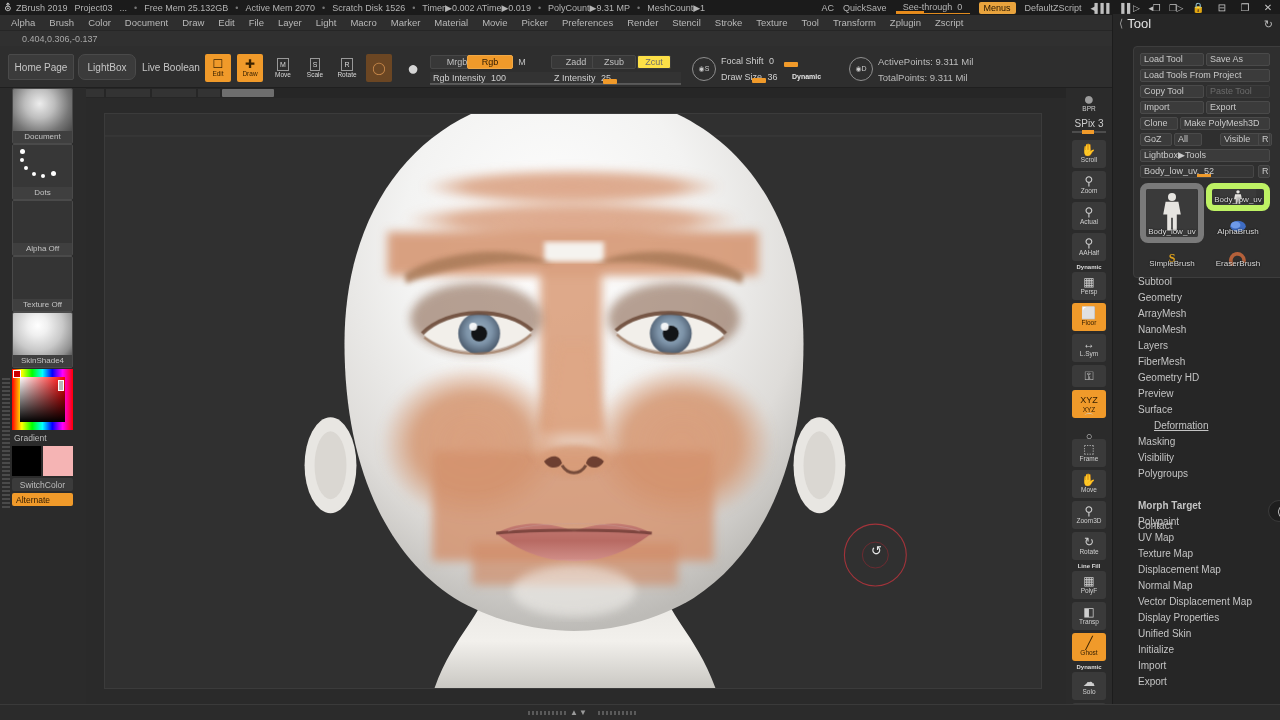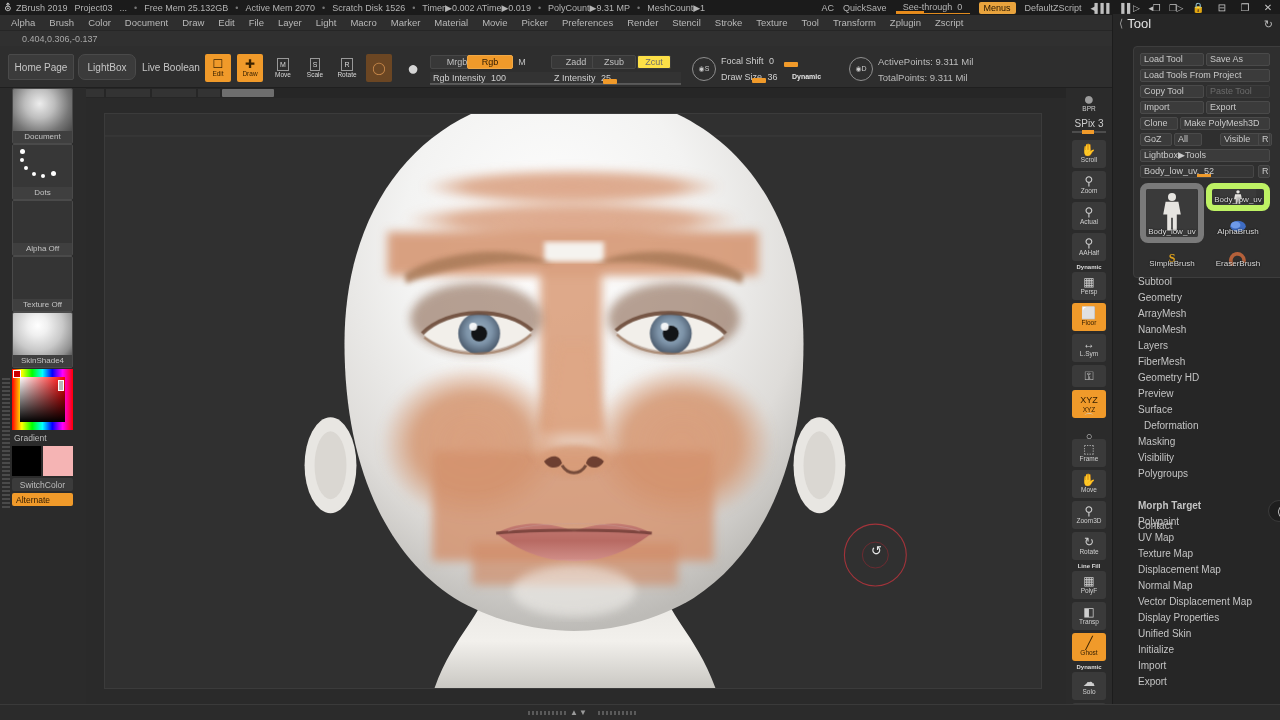--- a/index.html
+++ b/index.html
@@ -754,21 +754,21 @@
     <div id="rsections">
         <div class="rmenu" style="top: 262px; left: 25px;">Subtool</div>
         <div class="rmenu" style="top: 278px; left: 25px;">Geometry</div>
         <div class="rmenu" style="top: 294px; left: 25px;">ArrayMesh</div>
         <div class="rmenu" style="top: 310px; left: 25px;">NanoMesh</div>
         <div class="rmenu" style="top: 326px; left: 25px;">Layers</div>
         <div class="rmenu" style="top: 342px; left: 25px;">FiberMesh</div>
         <div class="rmenu" style="top: 358px; left: 25px;">Geometry HD</div>
         <div class="rmenu" style="top: 374px; left: 25px;">Preview</div>
         <div class="rmenu" style="top: 390px; left: 25px;">Surface</div>
-        <div class="rmenu" style="top: 406px; left: 31px;">Deformation</div>
+        <div class="rmenu" style="top: 406px; left: 41px; text-decoration: underline;">Deformation</div>
         <div class="rmenu" style="top: 422px; left: 25px;">Masking</div>
         <div class="rmenu" style="top: 438px; left: 25px;">Visibility</div>
         <div class="rmenu" style="top: 454px; left: 25px;">Polygroups</div>
         <div class="rmenu" style="top: 470px; left: 25px; margin-top: 36px;">Contact</div>
         <div class="rmenu" style="top: 486px; left: 25px; font-weight: bold;">Morph Target</div>
         <div class="rmenu" style="top: 502px; left: 25px;">Polypaint</div>
         <div class="rmenu" style="top: 518px; left: 25px;">UV Map</div>
         <div class="rmenu" style="top: 534px; left: 25px;">Texture Map</div>
         <div class="rmenu" style="top: 550px; left: 25px;">Displacement Map</div>
         <div class="rmenu" style="top: 566px; left: 25px;">Normal Map</div>

